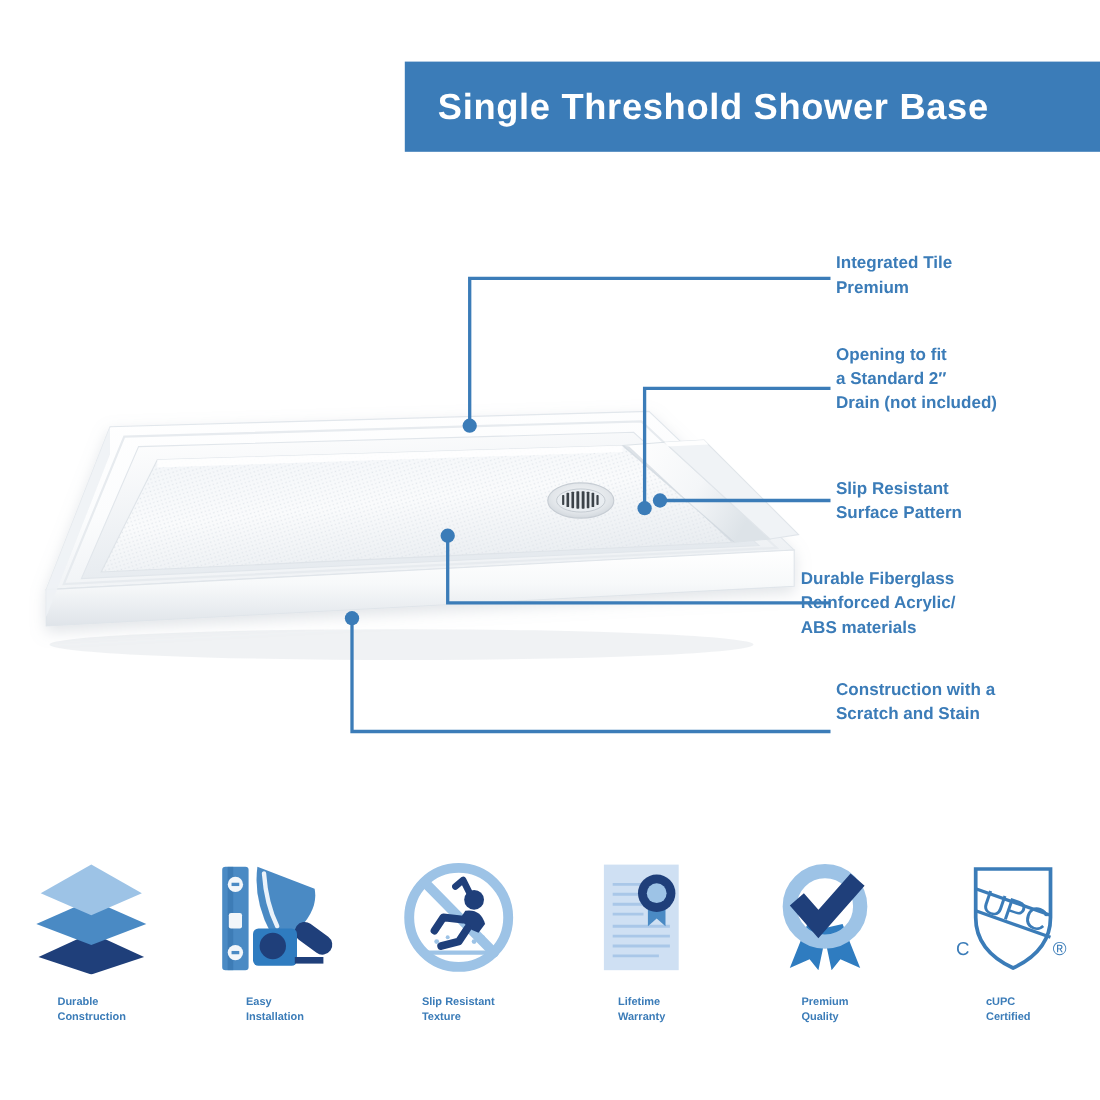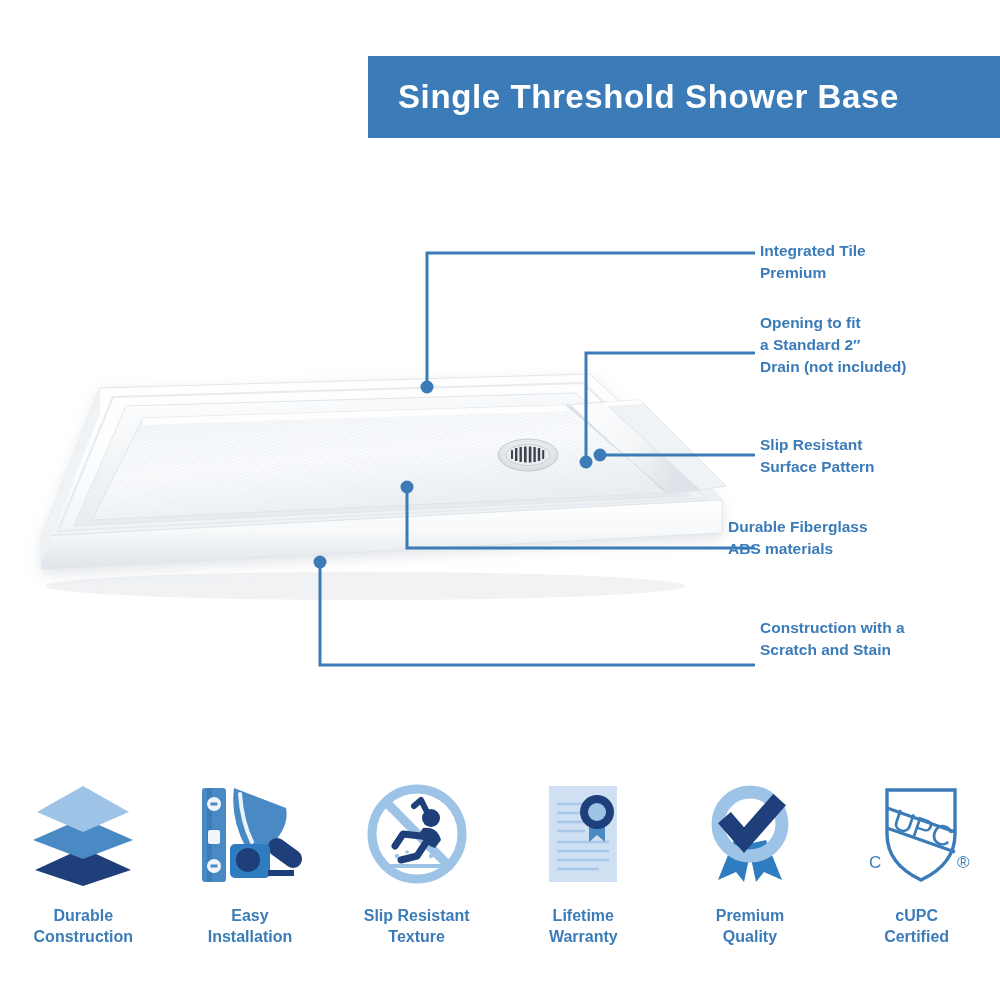--- a/index.html
+++ b/index.html
@@ -58,21 +58,21 @@
   
   .callout-text {
     position: absolute;
     color: #3b7cb8;
     font-size: 15.5px;
     font-weight: bold;
     line-height: 1.42;
     font-family: "Liberation Sans", sans-serif;
     width: 215px;
   }
-  #callout-text-0 { left: 760px; top: 240px; }
+  #callout-text-0 { left: 760px; top: 229px; }
   #callout-text-1 { left: 760px; top: 312px; }
   #callout-text-2 { left: 760px; top: 434px; }
   #callout-text-3 { left: 728px; top: 516px; }
   #callout-text-4 { left: 760px; top: 617px; }
 
   
   #feature-strip {
     position: absolute;
     left: 0px;
     top: 775px;
@@ -91,24 +91,24 @@
   .feature-icon {
     height: 118px;
     width: 125px;
     display: flex;
     align-items: center;
     justify-content: center;
   }
   .feature-label {
     margin-top: 12px;
     color: #3b7cb8;
-    font-size: 16px;
+    font-size: 10px;
     font-weight: bold;
     line-height: 1.32;
-    text-align: center;
+    text-align: left;
     font-family: "Liberation Sans", sans-serif;
   }
 </style>
 </head>
 <body>
 
 <div id="title-banner">
   <div id="title-text">Single Threshold Shower Base</div>
 </div>
 
@@ -231,20 +231,21 @@
   <div>Drain (not included)</div>
 </div>
 
 <div class="callout-text" id="callout-text-2">
   <div>Slip Resistant</div>
   <div>Surface Pattern</div>
 </div>
 
 <div class="callout-text" id="callout-text-3">
   <div>Durable Fiberglass</div>
+  <div>Reinforced Acrylic/</div>
   <div>ABS materials</div>
 </div>
 
 <div class="callout-text" id="callout-text-4">
   <div>Construction with a</div>
   <div>Scratch and Stain</div>
 </div>
 
 <div id="feature-strip">
 

